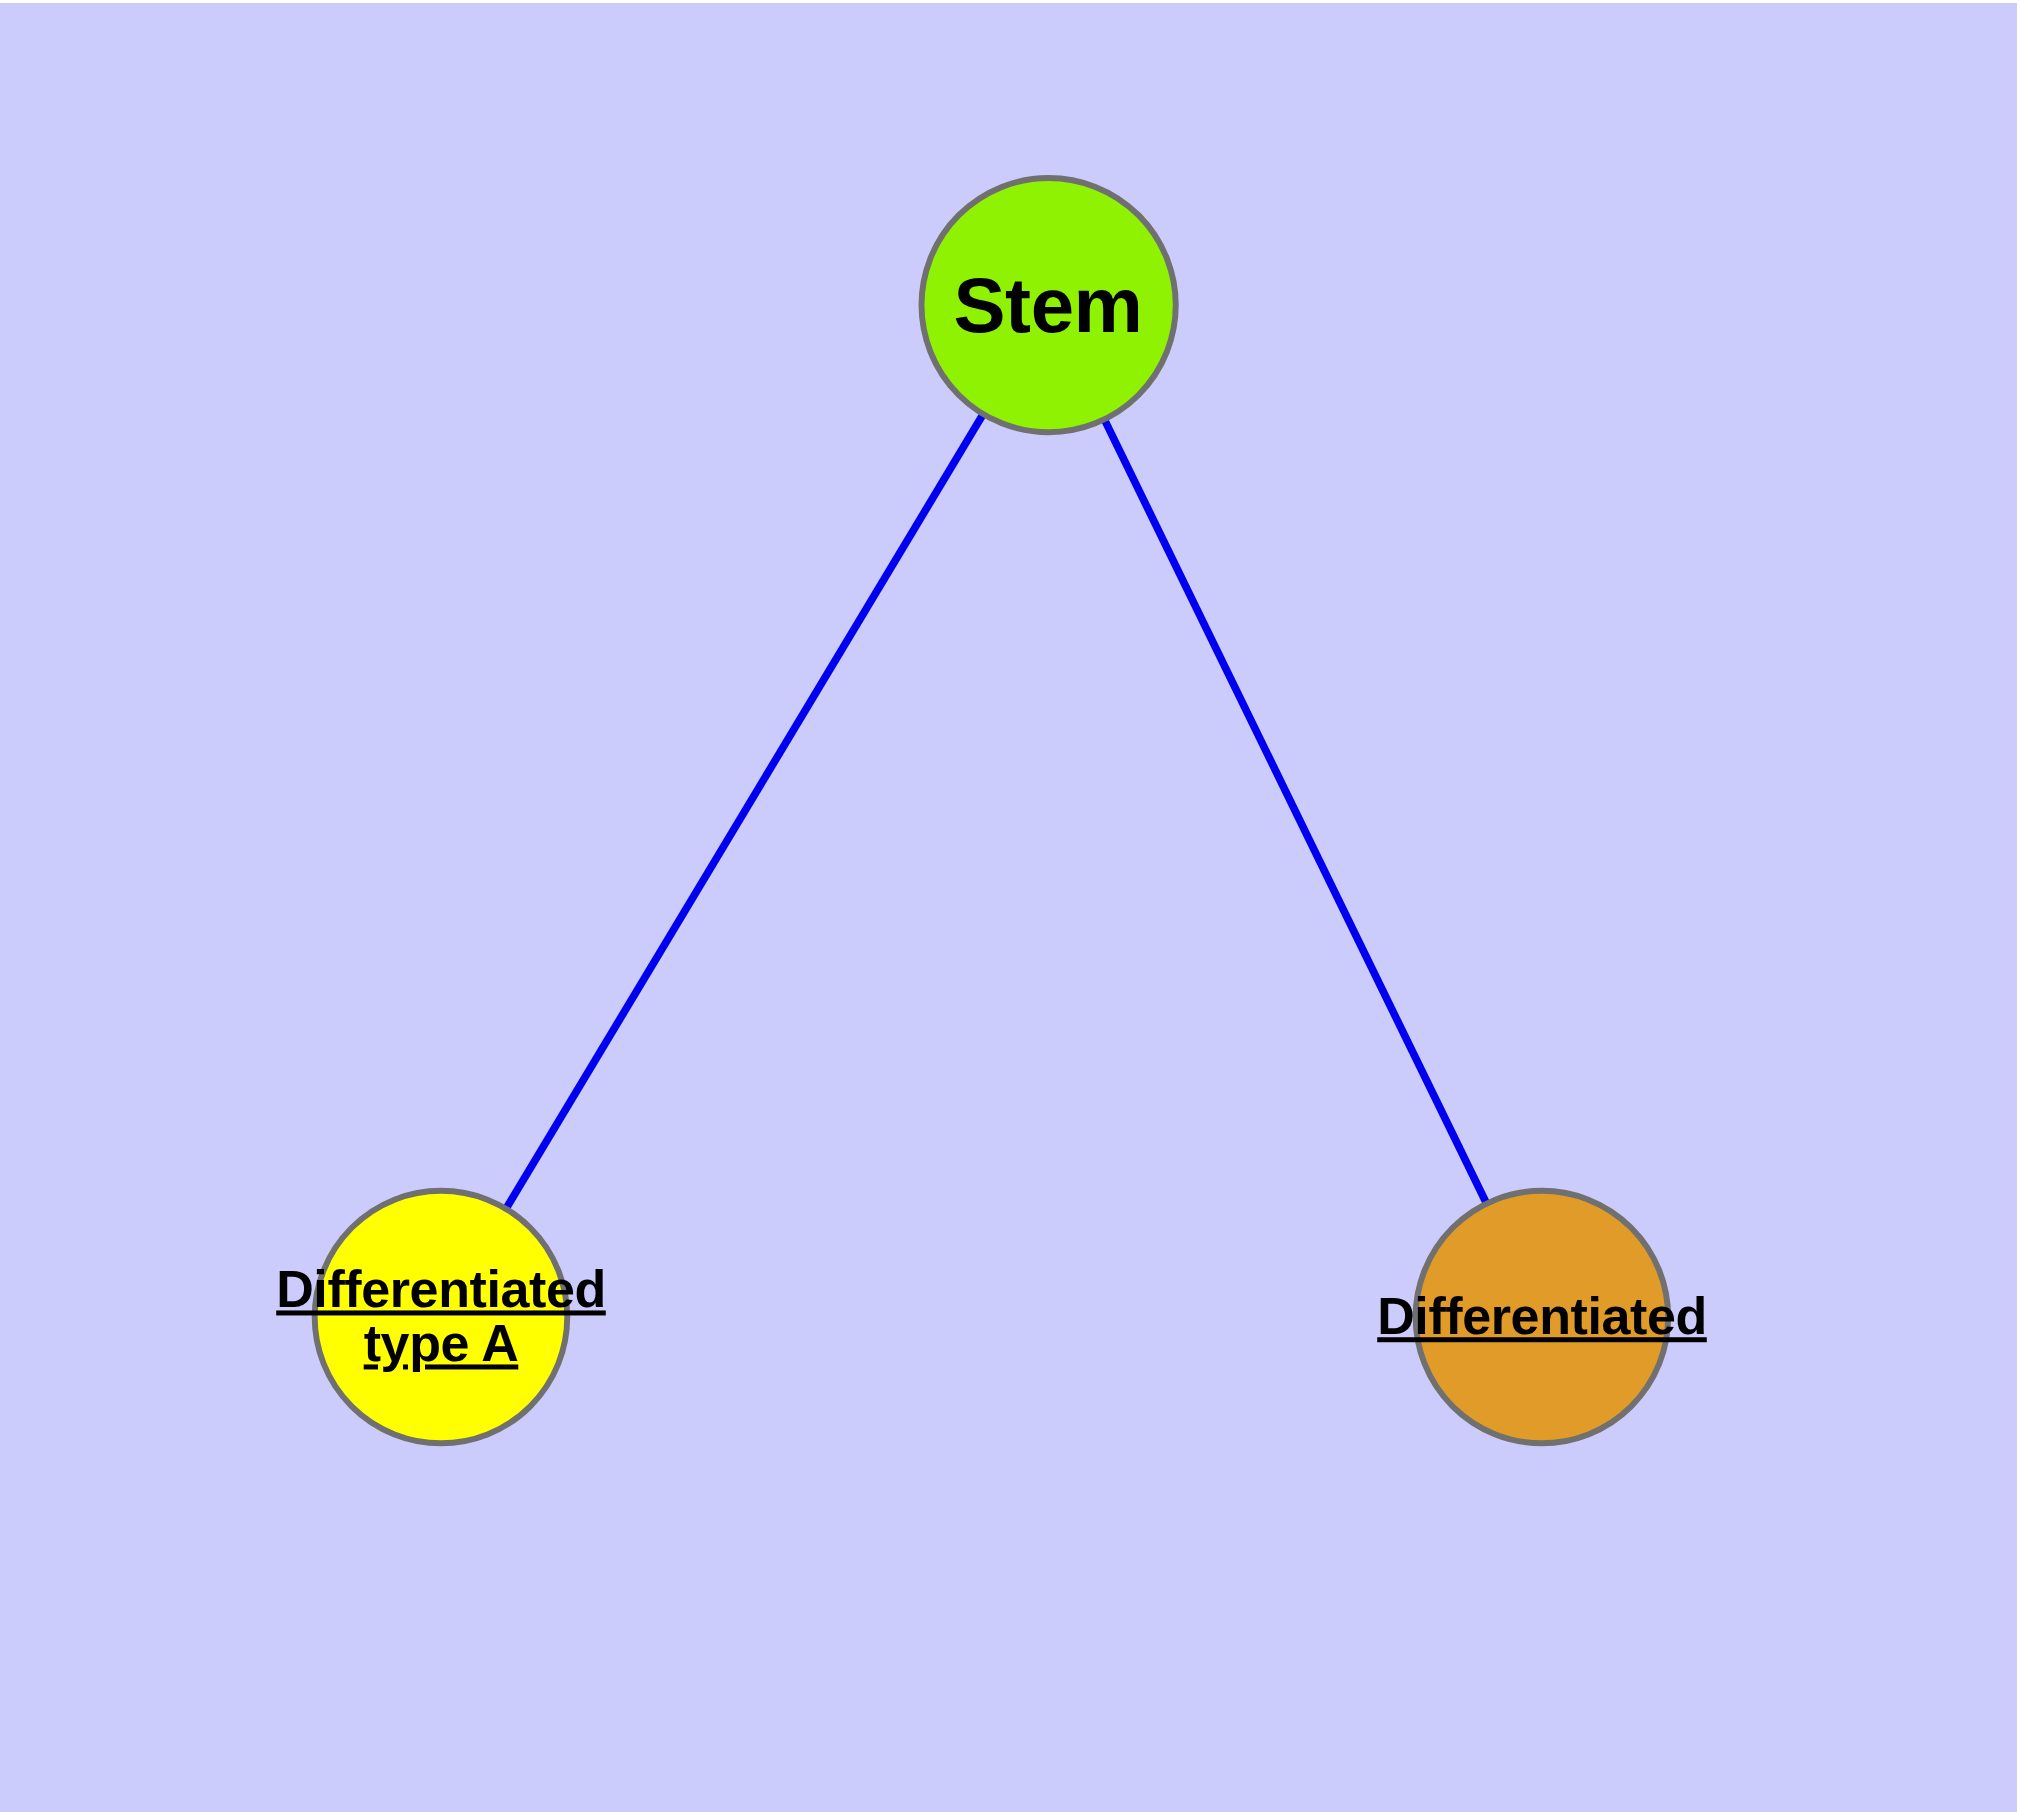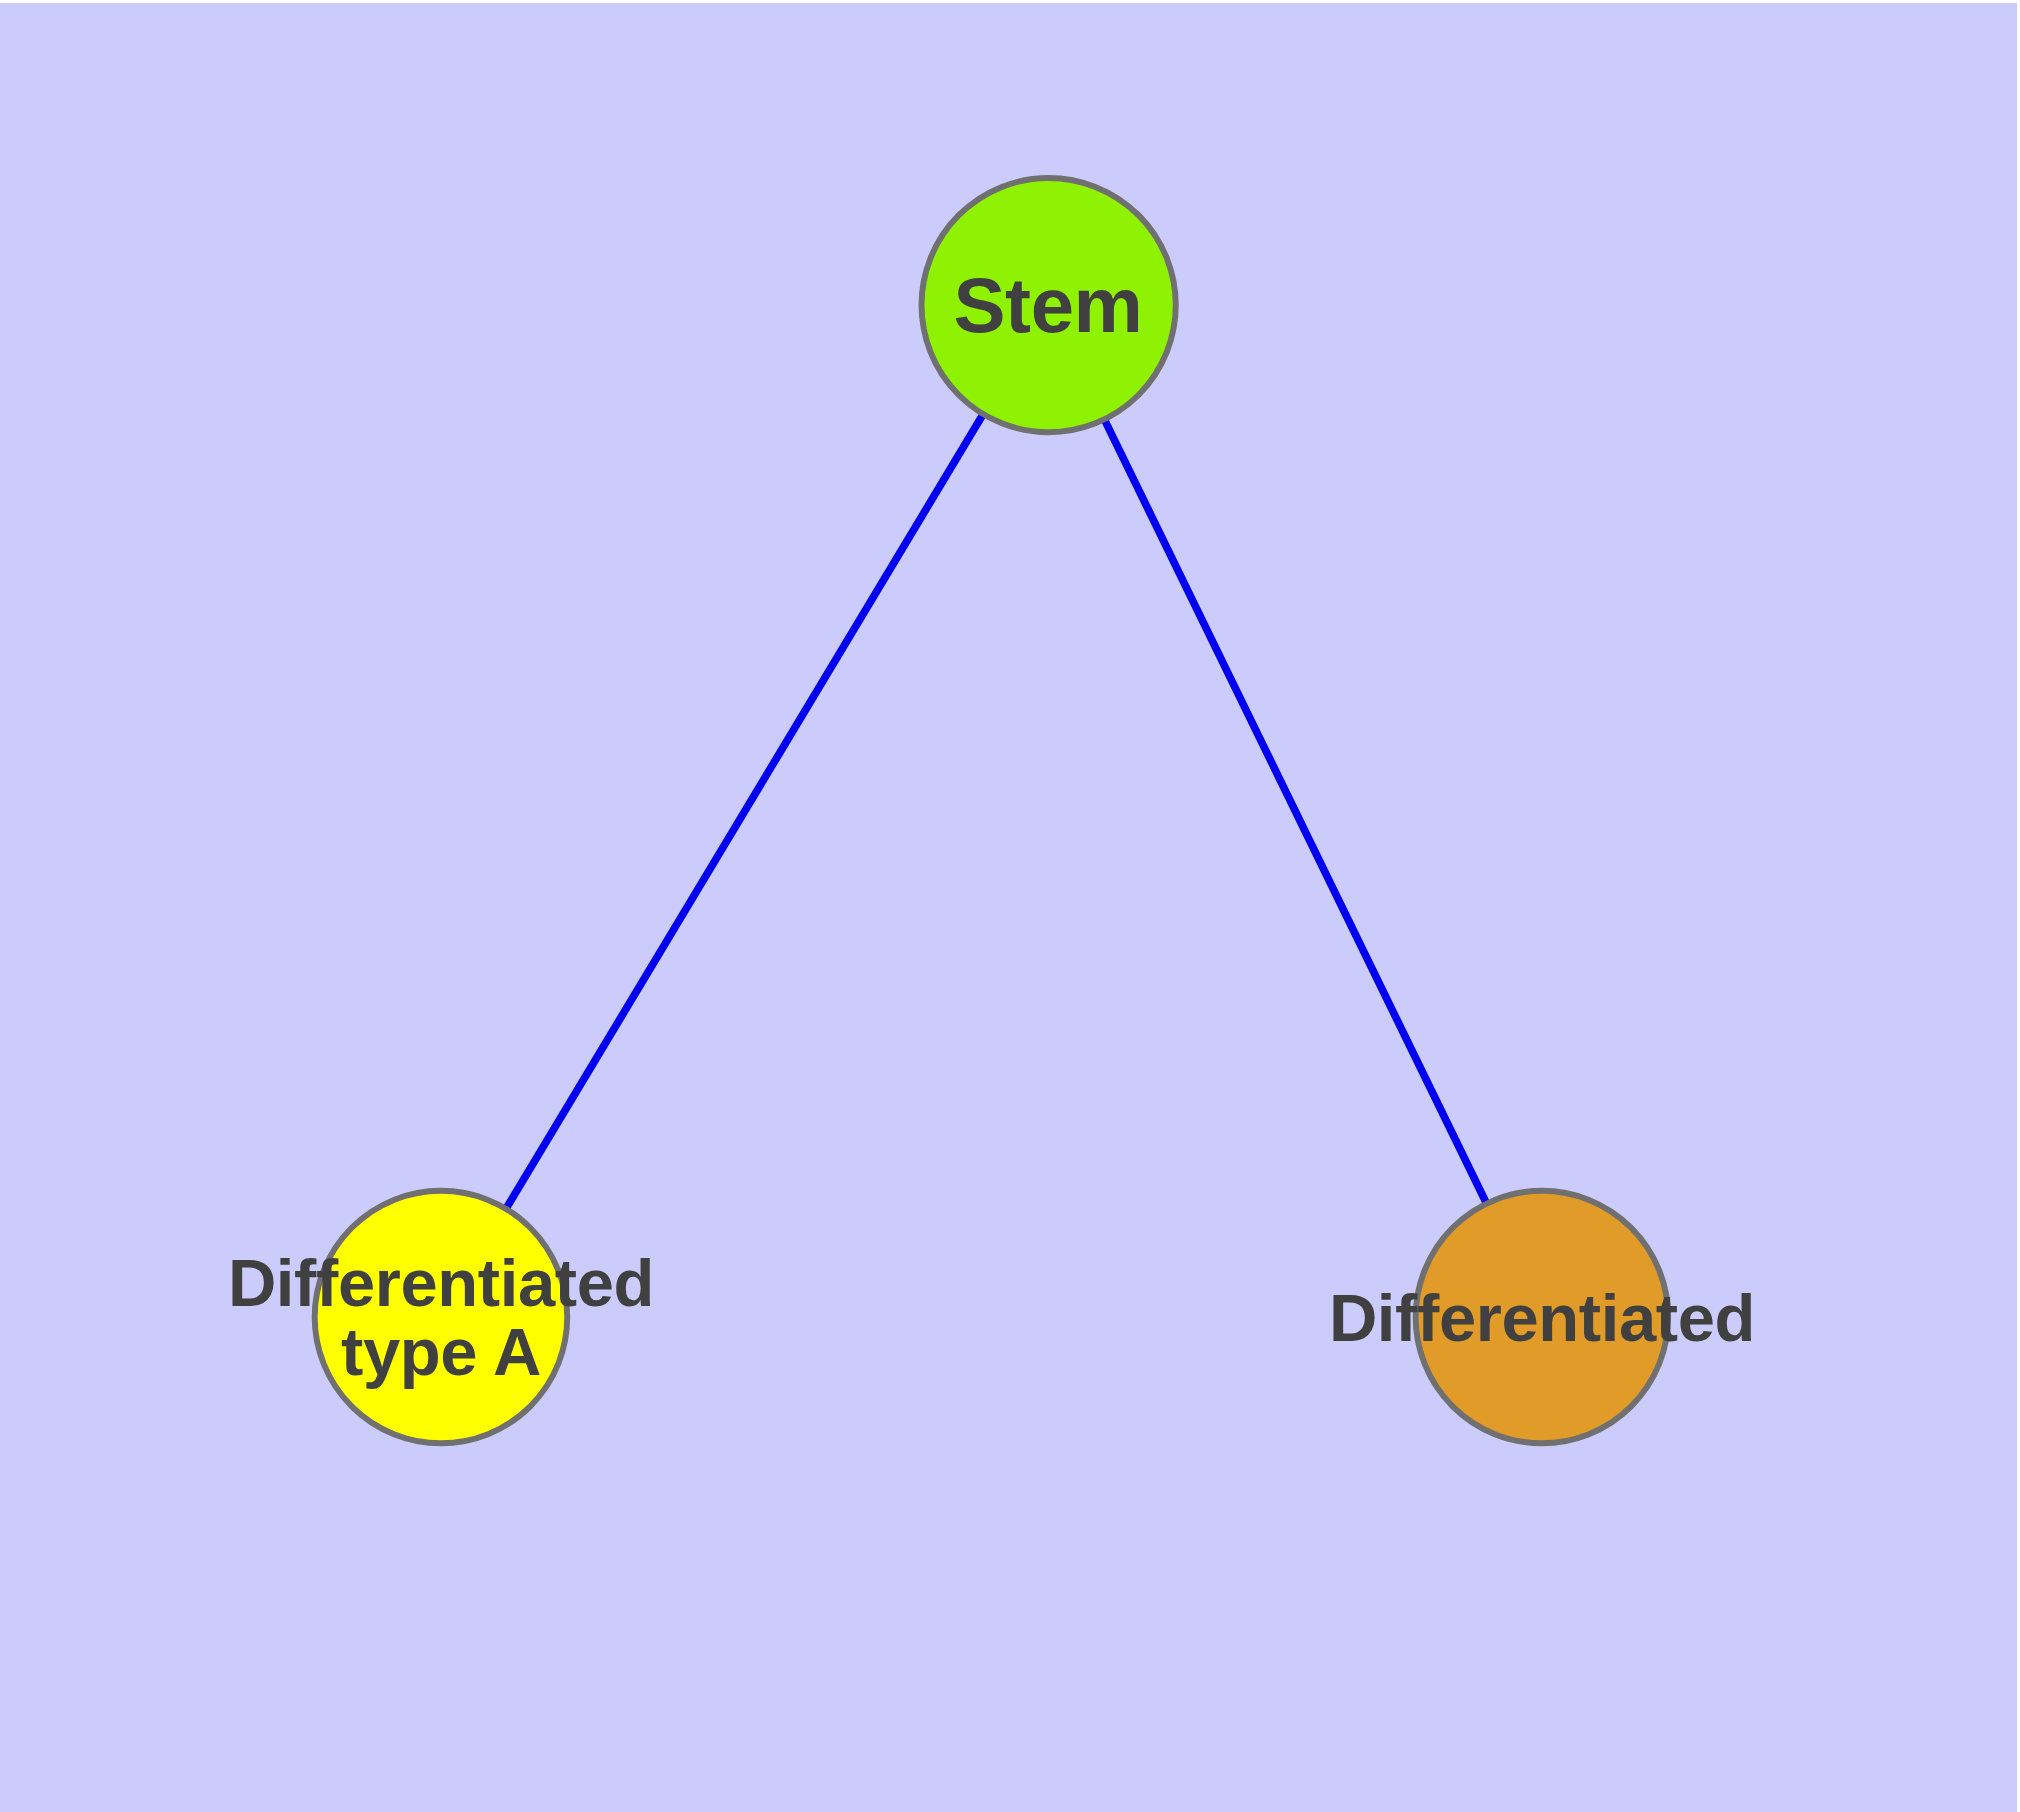--- a/index.html
+++ b/index.html
@@ -28,32 +28,33 @@
     position: absolute;
     left: 0;
     top: 0;
     width: 2021px;
     height: 1812px;
   }
   .node-label {
     position: absolute;
     text-align: center;
     font-weight: bold;
-    color: #404040;
+    color: #000000;
     white-space: pre;
     line-height: 1.03;
     letter-spacing: -0.4px;
     pointer-events: none;
     transform: translate(-50%, -50%);
   }
   .node-label.single {
     font-size: 78px;
   }
   .node-label.double {
-    font-size: 67px;
+    font-size: 52px;
+    text-decoration: underline;
   }
 </style>
 </head>
 <body>
 
 <div id="canvas">
 
   <div id="graph-bg"></div>
 
   <svg id="graph-svg" viewBox="0 0 2384 2138">

